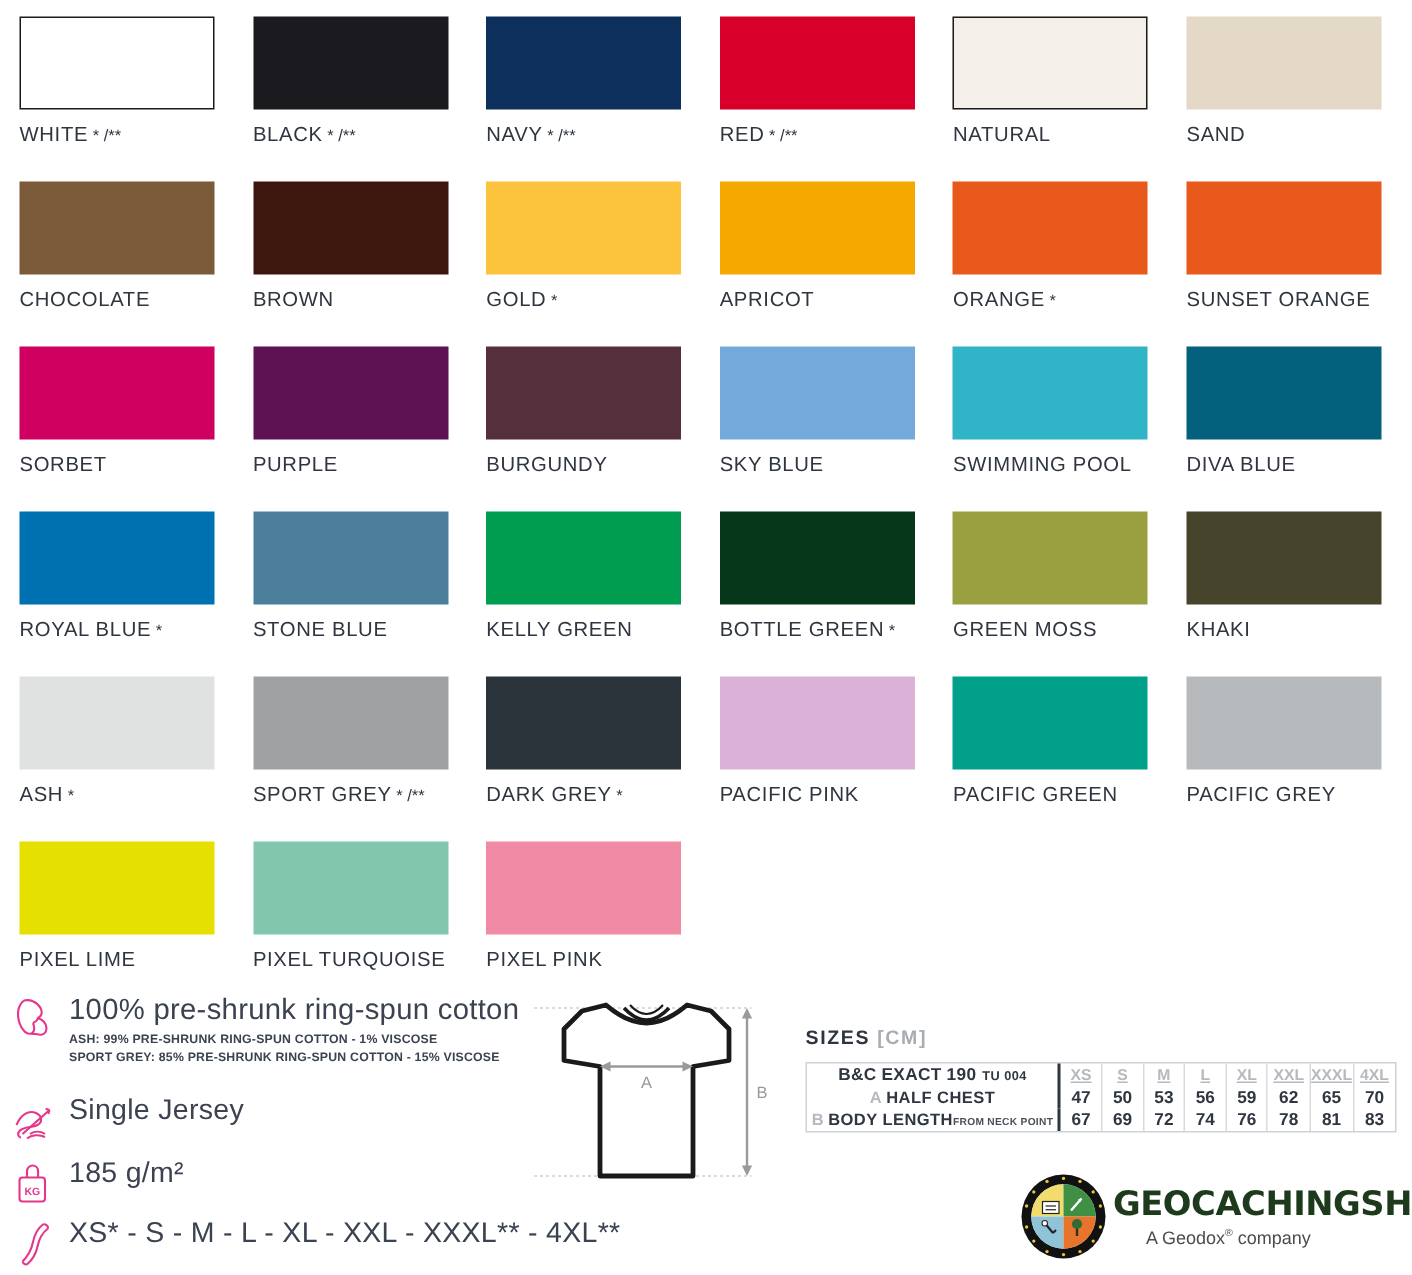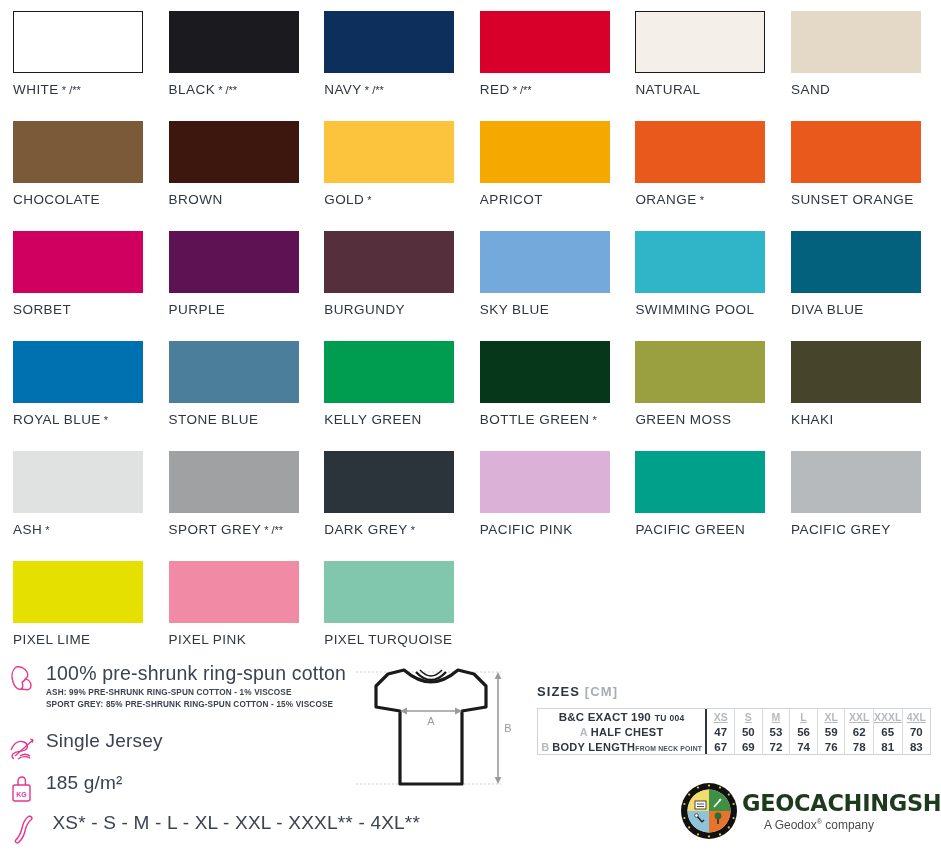--- a/index.html
+++ b/index.html
@@ -51,21 +51,21 @@
   }
   .spec-main.big{font-size:19.5px;}
   .spec-sub{
     font-size:8.2px;color:#3b4250;letter-spacing:.15px;
     margin-top:3px;white-space:nowrap;font-weight:700;
   }
   #spec-row-cotton{top:2px;}
   #spec-row-jersey{position:absolute;top:70px;left:0;width:340px;}
   #spec-row-weight{position:absolute;top:112px;left:0;width:340px;}
   #spec-row-sizes{position:absolute;top:152px;left:0;width:420px;}
-  #spec-row-sizes .spec-main{font-size:19px;text-align:right;}
+  #spec-row-sizes .spec-main{font-size:19px;}
 
   
   #tee-diagram{position:absolute;left:336px;top:4px;width:190px;height:150px;}
 
   
   #sizes-block{position:absolute;left:537px;top:8px;width:396px;}
   #sizes-heading{
     font-size:13px;font-weight:700;letter-spacing:1.1px;color:#2f3640;
     margin-bottom:9px;
     margin-top:16px;
@@ -237,26 +237,26 @@
     </div>
     <div class="swatch-cell">
       <div class="swatch-chip" style="background: rgb(183, 186, 189);"></div>
       <div class="swatch-label">PACIFIC GREY</div>
     </div>
     <div class="swatch-cell">
       <div class="swatch-chip" style="background: rgb(230, 224, 0);"></div>
       <div class="swatch-label">PIXEL LIME</div>
     </div>
     <div class="swatch-cell">
+      <div class="swatch-chip" style="background: rgb(129, 199, 173);"></div>
+      <div class="swatch-label">PIXEL TURQUOISE</div>
+    </div>
+    <div class="swatch-cell">
       <div class="swatch-chip" style="background: rgb(241, 139, 165);"></div>
       <div class="swatch-label">PIXEL PINK</div>
-    </div>
-    <div class="swatch-cell">
-      <div class="swatch-chip" style="background: rgb(129, 199, 173);"></div>
-      <div class="swatch-label">PIXEL TURQUOISE</div>
     </div>
   </div>
 
 <div id="info-band">
 
   <div id="spec-list">
 
     <div class="spec-row" id="spec-row-cotton">
       <span class="spec-icon">
         <svg viewBox="0 0 32 34" width="32" height="34" fill="none" stroke="#e5368c" stroke-width="1.4">

